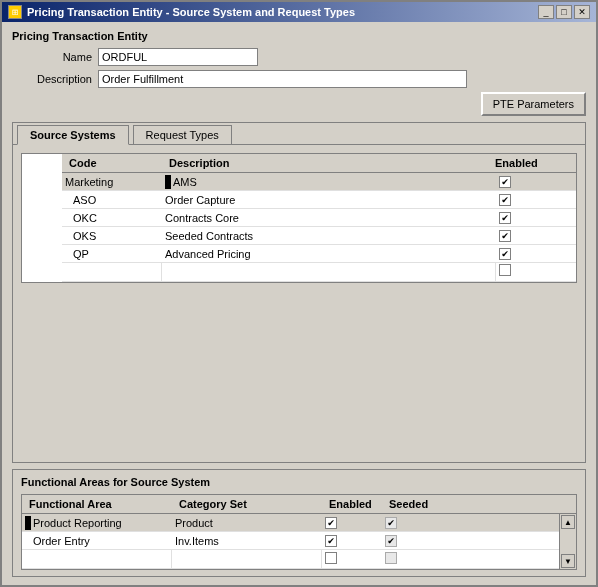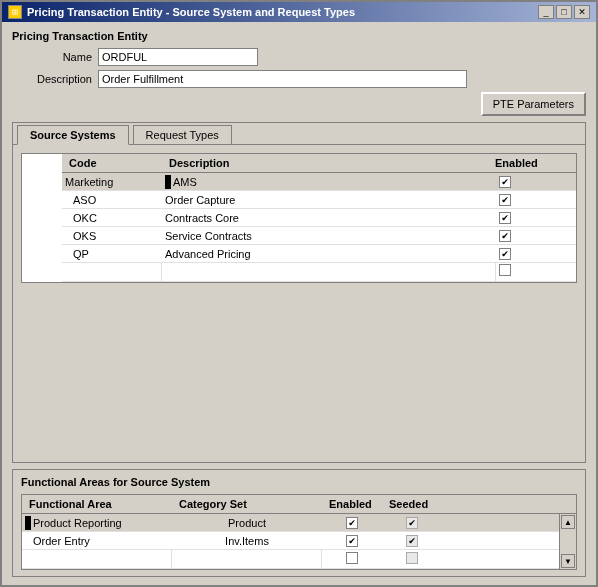--- a/index.html
+++ b/index.html
@@ -264,21 +264,20 @@
     .scroll-track {
       flex: 1;
       background: #d4d0c8;
       width: 14px;
     }
     .func-rows-area {
       display: flex;
     }
     .func-rows-content {
       flex: 1;
-      text-align: center;
     }
   </style>
 </head>
 <body>
 
 <div class="window">
   <div class="title-bar">
     <div class="title-bar-left">
       <div class="title-icon">⊞</div>
       <span class="title-text">Pricing Transaction Entity - Source System and Request Types</span>
@@ -348,21 +347,21 @@
     <div class="td">Contracts Core</div>
     <div class="td">
       <div class="checkbox checked"></div>
     </div>
   </div>
               <div class="table-row">
     <div class="td td-code">
       <span style="width:8px;display:inline-block"></span>
       OKS
     </div>
-    <div class="td">Service Contracts</div>
+    <div class="td">Seeded Contracts</div>
     <div class="td">
       <div class="checkbox checked"></div>
     </div>
   </div>
               <div class="table-row">
     <div class="td td-code">
       <span style="width:8px;display:inline-block"></span>
       QP
     </div>
     <div class="td">Advanced Pricing</div>

